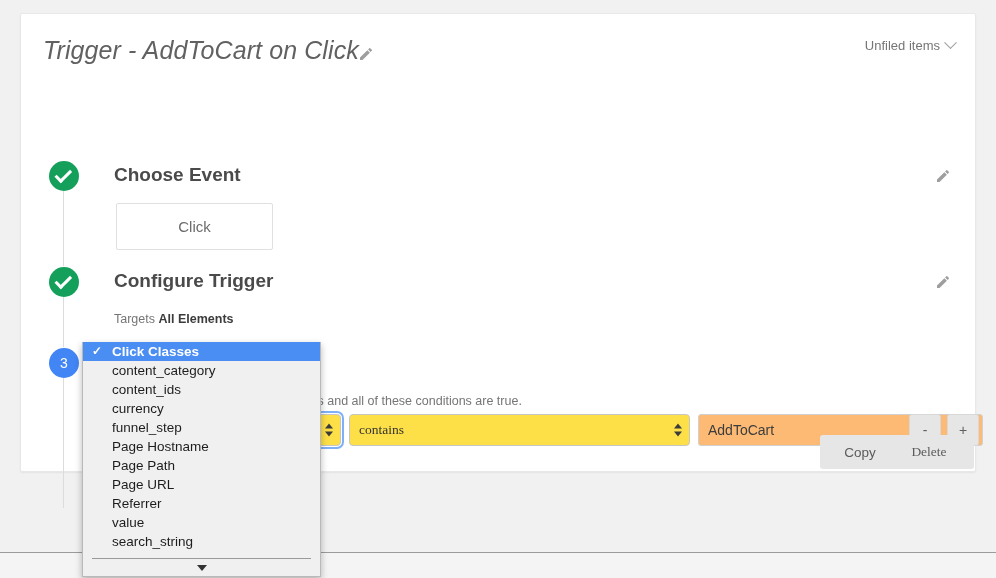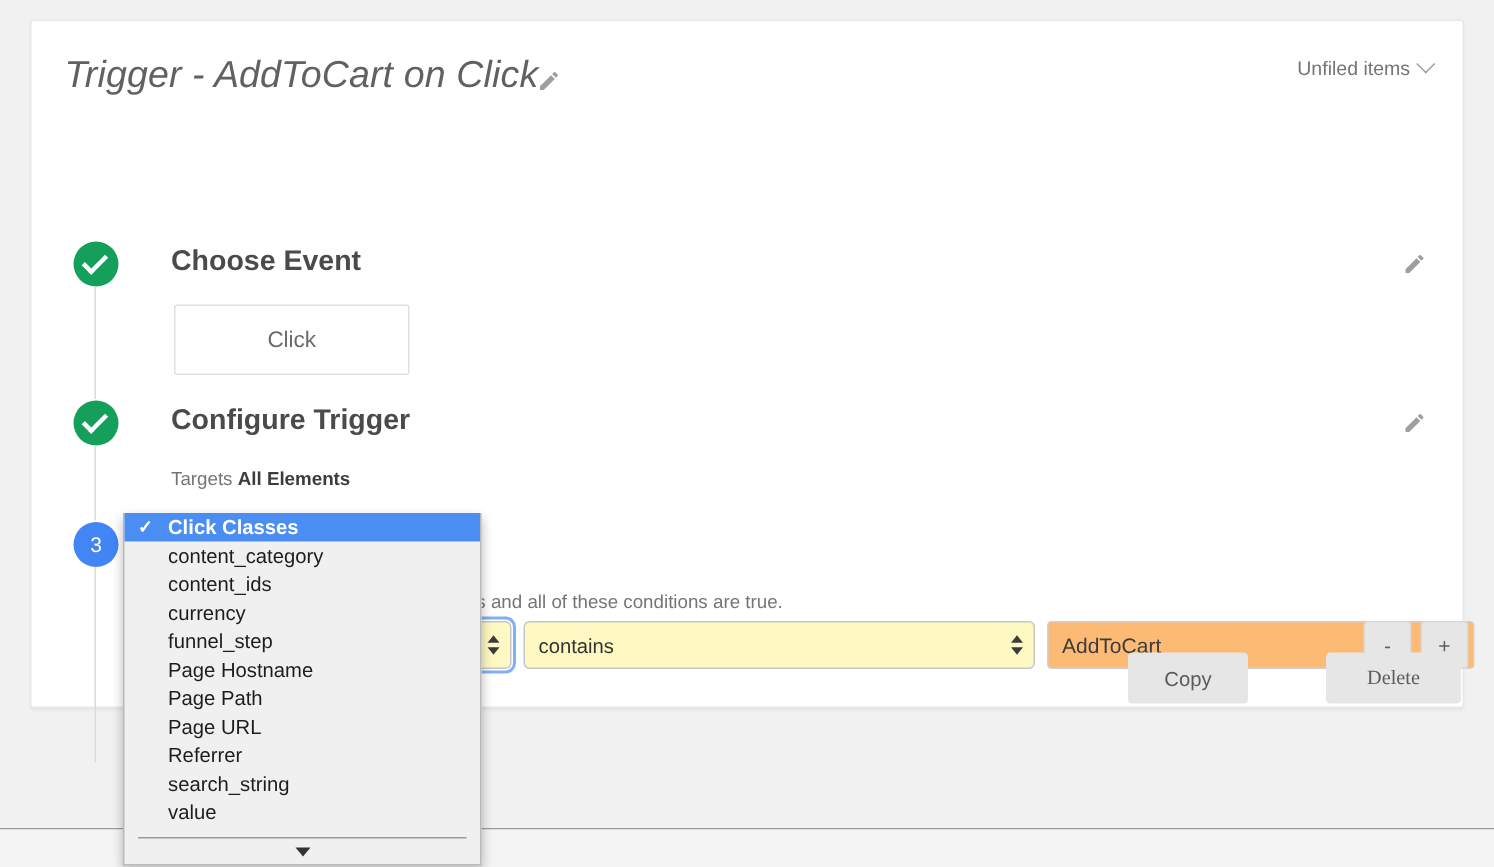--- a/index.html
+++ b/index.html
@@ -201,22 +201,22 @@
     left: 79px;
     top: 338px;
     width: 884px;
     height: 32px;
   }
   .native-select {
     position: absolute;
     height: 32px;
     border: 1px solid #c6c6c6;
     border-radius: 4px;
-    background: #fef9c3;
-    font-family: Liberation Sans, sans-serif;
+    background: #fde047;
+    font-family: Liberation Serif, serif;
     font-size: 13.5px;
     color: #333;
     padding: 0 22px 0 9px;
     display: flex;
     align-items: center;
   }
   .sel-var {
     left: 0;
     width: 241px;
     outline: 2px solid #7eb0f7;
@@ -298,21 +298,21 @@
     top: 421px;
     height: 34px;
     background: #e6e6e6;
     border: none;
     border-radius: 3px;
     color: #5b5b5b;
     font-size: 13.5px;
     font-family: "Liberation Sans", sans-serif;
     cursor: pointer;
   }
-  .btn-copy   { left: 731px; width: 80px; }
+  .btn-copy   { left: 799px; width: 80px; }
   .btn-delete { left: 863px; width: 90px; font-family: Liberation Serif, serif; }
 
   
   .dropdown {
     position: absolute;
     left: 82px;
     top: 342px;
     width: 239px;
     background: #f0f0f0;
     border: 1px solid #b9b9b9;
@@ -459,20 +459,20 @@
   <div id="dd-list">
       <div class="dd-option selected"><span>Click Classes</span></div>
       <div class="dd-option"><span>content_category</span></div>
       <div class="dd-option"><span>content_ids</span></div>
       <div class="dd-option"><span>currency</span></div>
       <div class="dd-option"><span>funnel_step</span></div>
       <div class="dd-option"><span>Page Hostname</span></div>
       <div class="dd-option"><span>Page Path</span></div>
       <div class="dd-option"><span>Page URL</span></div>
       <div class="dd-option"><span>Referrer</span></div>
+      <div class="dd-option"><span>value</span></div>
       <div class="dd-option"><span>search_string</span></div>
-      <div class="dd-option"><span>value</span></div>
     </div>
   <div class="dd-sep"></div>
   <div class="dd-scroll">
     <i></i>
   </div>
 </div>
 
 </body></html>

